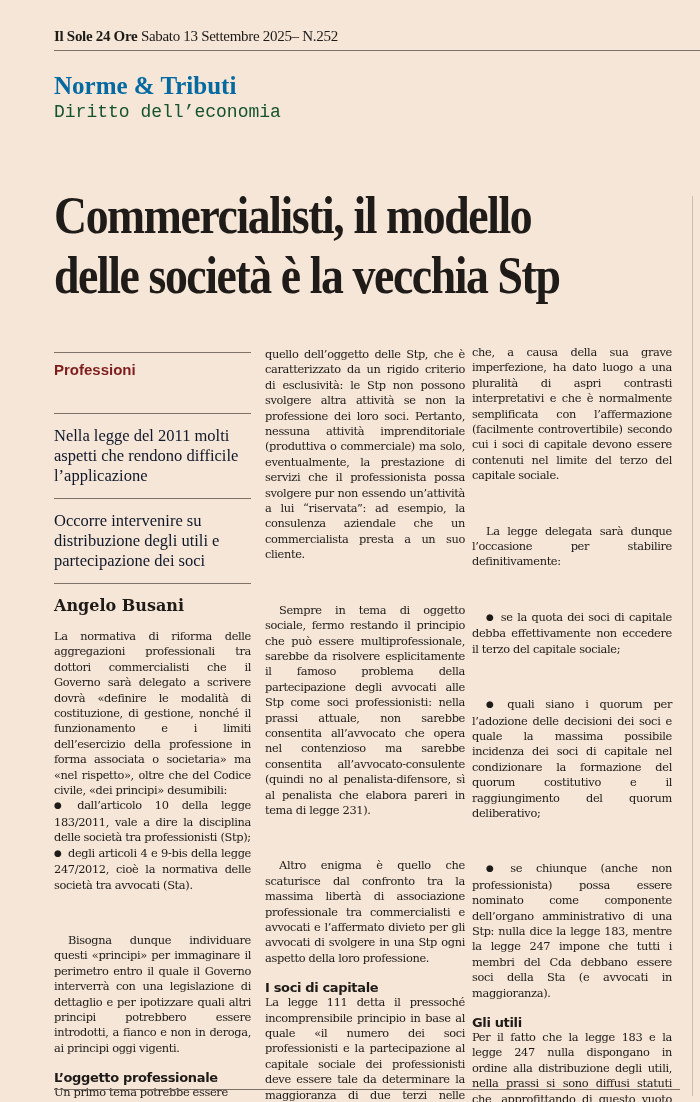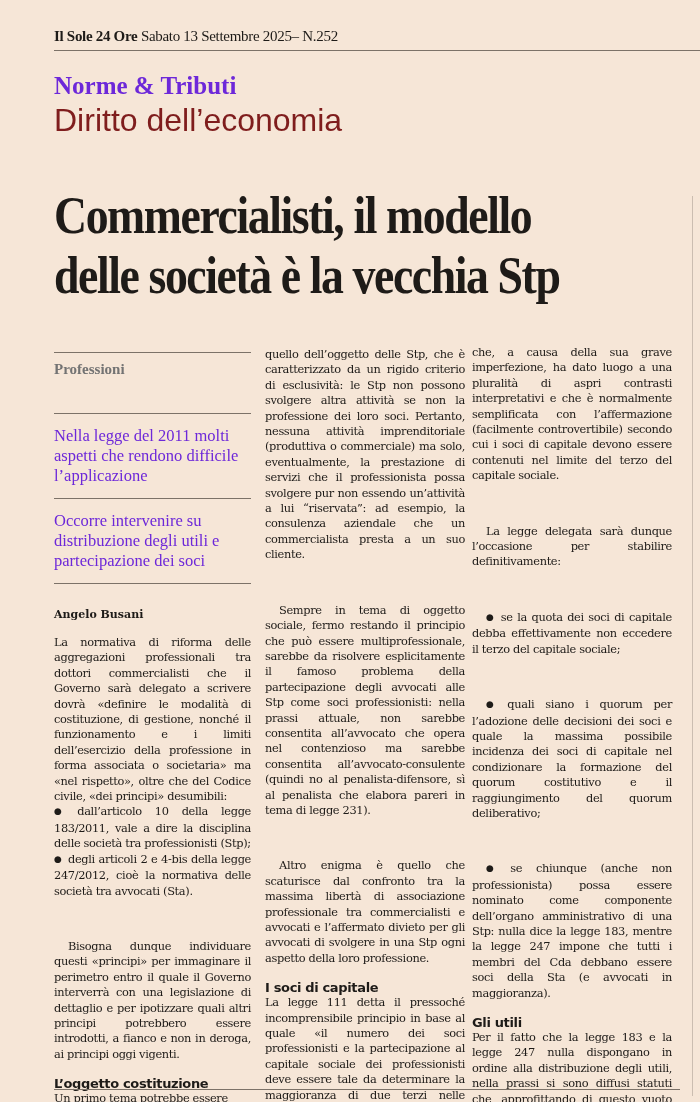--- a/index.html
+++ b/index.html
@@ -13,48 +13,48 @@
   .page { position:absolute; left:0; top:0; width:700px; height:802px; }
   .masthead {
     position:absolute; left:54px; top:28px; width:650px;
     font-family:"Liberation Serif", serif; font-size:15px; letter-spacing:-0.3px;
     color:#1e1b18;
   }
   .masthead b { font-weight:bold; }
   .rule-top { position:absolute; left:54px; top:50px; width:646px; height:1px; background:#7c7268; }
   .section {
     position:absolute; left:54px; top:72px;
-    font-family:"Liberation Serif", serif; font-weight:bold; font-size:25px; color:#6d28d9;
+    font-family:"Liberation Serif", serif; font-weight:bold; font-size:25px; color:#0369a1;
   }
   .subsection {
     position:absolute; left:54px; top:102px;
-    font-family:Liberation Sans, sans-serif; font-size:32px; color:#7f1d1d;
+    font-family:Liberation Mono, monospace; font-size:18px; color:#14532d;
   }
   .headline {
     position:absolute; left:54px; top:186px; width:640px;
     font-family:"Liberation Serif", serif; font-weight:bold;
     font-size:52px; line-height:60px; letter-spacing:-1.6px;
     transform:scaleX(0.88); transform-origin:left top;
     white-space:nowrap; color:#1e1b18;
   }
   .right-vline { position:absolute; left:692px; top:196px; width:1px; height:900px; background:#cbbdb0; }
 
   .col-left { position:absolute; left:54px; top:352px; width:197px; }
   .hr { height:1px; background:#7c7268; width:197px; }
   .kicker {
-    font-family:Liberation Serif, serif; font-weight:bold; font-size:15px; color:#737373;
+    font-family:Liberation Sans, sans-serif; font-weight:bold; font-size:15px; color:#7f1d1d;
     margin-top:8px; height:52px;
   }
   .summary {
     font-family:"Liberation Serif", serif; font-size:16.5px; line-height:20px;
-    color:#6d28d9; padding:12px 0 12px 0;
+    color:#0f172a; padding:12px 0 12px 0;
   }
   .byline {
-    font-family:"DejaVu Serif", serif; font-weight:bold; font-size:11px;
-    margin:24px 0 14px 0;
+    font-family:"DejaVu Serif", serif; font-weight:bold; font-size:16px;
+    margin:12px 0 14px 0;
   }
   .body-text {
     font-family:"DejaVu Serif", serif; font-size:11.4px; line-height:15.4px;
     text-align:justify; letter-spacing:-0.35px;
     hyphens:auto; color:#1e1b18;
   }
   .body-text p { margin:0; text-indent:0; }
   .body-text p.indent { text-indent:14px;margin-top:40px; }
   .bullet::before { content:"\25CF"; font-size:9px; margin-right:6px; position:relative; top:-1px; }
   .subhead {
@@ -96,23 +96,23 @@
     <div class="kicker">Professioni</div>
     <div class="hr"></div>
     <div class="summary">Nella legge del 2011 molti aspetti che rendono difficile l’applicazione</div>
     <div class="hr"></div>
     <div class="summary">Occorre intervenire su distribuzione degli utili e partecipazione dei soci</div>
     <div class="hr"></div>
     <div class="byline">Angelo Busani</div>
     <div class="body-text" lang="it">
       <p>La normativa di riforma delle aggregazioni professionali tra dottori commercialisti che il Governo sarà delegato a scrivere dovrà «definire le modalità di costituzione, di gestione, nonché il funzionamento e i limiti dell’esercizio della professione in forma associata o societaria» ma «nel rispetto», oltre che del Codice civile, «dei principi» desumibili:</p>
       <p class="bullet"><span>dall’articolo 10 della legge 183/2011, vale a dire la disciplina delle società tra professionisti (Stp);</span></p>
-      <p class="bullet"><span>degli articoli 2 e 4-bis della legge 247/2012, cioè la normativa delle società tra avvocati (Sta).</span></p>
+      <p class="bullet"><span>degli articoli 4 e 9-bis della legge 247/2012, cioè la normativa delle società tra avvocati (Sta).</span></p>
       <p class="indent">Bisogna dunque individuare questi «principi» per immaginare il perimetro entro il quale il Governo interverrà con una legislazione di dettaglio e per ipotizzare quali altri principi potrebbero essere introdotti, a fianco e non in deroga, ai principi oggi vigenti.</p>
-      <div class="subhead">L’oggetto costituzione</div>
+      <div class="subhead">L’oggetto professionale</div>
       <p>Un primo tema potrebbe essere</p>
     </div>
   </div>
 
   <div class="col-mid body-text" lang="it">
     <p>quello dell’oggetto delle Stp, che è caratterizzato da un rigido criterio di esclusività: le Stp non possono svolgere altra attività se non la professione dei loro soci. Pertanto, nessuna attività imprenditoriale (produttiva o commerciale) ma solo, eventualmente, la prestazione di servizi che il professionista possa svolgere pur non essendo un’attività a lui “riservata”: ad esempio, la consulenza aziendale che un commercialista presta a un suo cliente.</p>
     <p class="indent">Sempre in tema di oggetto sociale, fermo restando il principio che può essere multiprofessionale, sarebbe da risolvere esplicitamente il famoso problema della partecipazione degli avvocati alle Stp come soci professionisti: nella prassi attuale, non sarebbe consentita all’avvocato che opera nel contenzioso ma sarebbe consentita all’avvocato-consulente (quindi no al penalista-difensore, sì al penalista che elabora pareri in tema di legge 231).</p>
     <p class="indent">Altro enigma è quello che scaturisce dal confronto tra la massima libertà di associazione professionale tra commercialisti e avvocati e l’affermato divieto per gli avvocati di svolgere in una Stp ogni aspetto della loro professione.</p>
     <div class="subhead">I soci di capitale</div>
     <p>La legge 111 detta il pressoché incomprensibile principio in base al quale «il numero dei soci professionisti e la partecipazione al capitale sociale dei professionisti deve essere tale da determinare la maggioranza di due terzi nelle deliberazioni o decisioni dei soci». È un’espressione</p>

